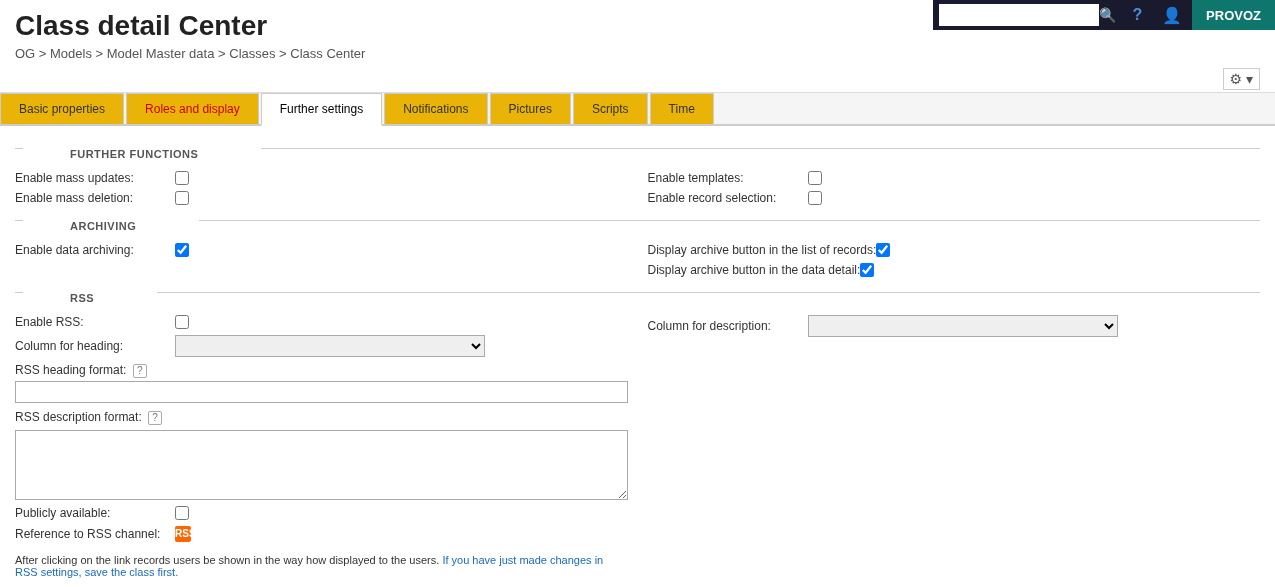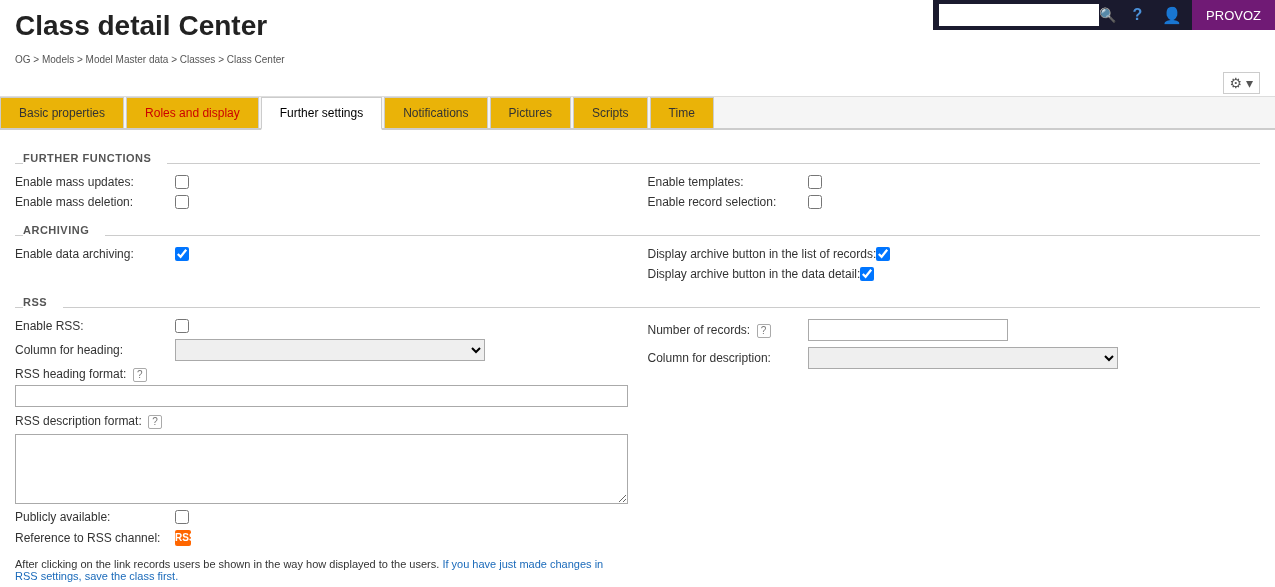--- a/index.html
+++ b/index.html
@@ -1,33 +1,33 @@
 <!DOCTYPE html>
 <html><head>
   <meta charset="utf-8">
   <style>
     * { box-sizing: border-box; margin: 0; padding: 0; }
     body { font-family: Arial, sans-serif; font-size: 12px; color: #333; background: #fff; }
 
     
     .header { display: flex; align-items: flex-start; justify-content: space-between; padding: 10px 15px 5px; }
     .header-title { font-size: 28px; font-weight: bold; color: #222; }
-    .breadcrumb { font-size: 10px; color: #555; margin-top: 12px; }
+    .breadcrumb { font-size: 13px; color: #555; margin-top: 4px; }
     .gear-row { display: flex; justify-content: flex-end; padding: 2px 15px; border-bottom: 1px solid #ddd; }
 
     
     .tabs { display: flex; border-bottom: 2px solid #ccc; padding: 0 0; background: #f5f5f5; }
     .tab { padding: 8px 18px; font-size: 12px; cursor: pointer; border: 1px solid #ccc; border-bottom: none; margin-right: 2px; background: #eab308; color: #333; }
     .tab.active { background: #fff; border-bottom: 2px solid #fff; font-weight: normal; color: #000; margin-bottom: -2px; }
 
     
     .content { padding: 10px 15px; }
 
     
-    .section-header { display: flex; align-items: flex-end; margin: 12px 0 8px; }
+    .section-header { display: flex; align-items: flex-start; margin: 12px 0 8px; gap: 47px; }
     .section-title { font-size: 11px; font-weight: bold; color: #555; letter-spacing: 0.5px; white-space: nowrap; padding-right: 8px; }
     .section-line { flex: 1; height: 1px; background: #ccc; margin-left: 8px; }
 
     
     .form-grid { display: grid; grid-template-columns: 1fr 1fr; gap: 8px 20px; }
     .form-row { display: flex; align-items: center; padding: 3px 0; }
     .form-label { min-width: 160px; color: #333; font-size: 12px; }
     input[type="checkbox"] { width: 14px; height: 14px; cursor: pointer; }
     input[type="text"], select { border: 1px solid #aaa; font-size: 11px; padding: 2px 4px; height: 22px; }
     select { min-width: 120px; }
@@ -57,21 +57,21 @@
       <div class="breadcrumb">OG &gt; Models &gt; Model Master data &gt; Classes &gt; Class Center</div>
     </div>
   </div>
   <div class="top-right-corner">
     <div style="display:flex; align-items:center; background:#1a1a2e; padding: 4px 6px;">
       <input type="text" style="width: 160px; border: none; outline: none; font-size: 12px; padding: 2px 4px;" placeholder="">
       <span style="color:#888; font-size:14px; cursor:pointer;">🔍</span>
     </div>
     <button style="background:#1a1a2e; color:#4a90d9; border:none; padding: 4px 10px; cursor:pointer; font-size:16px; font-weight:bold;">?</button>
     <button style="background:#1a1a2e; color:#ccc; border:none; padding: 4px 10px; cursor:pointer; font-size:16px;">👤</button>
-    <button style="background:#701a75; color:#fff; border:none; padding:6px 14px; font-weight:normal; font-size:13px; cursor:pointer;">PROVOZ</button>
+    <button style="background:#0f766e; color:#fff; border:none; padding:6px 14px; font-weight:bold; font-size:13px; cursor:pointer;">PROVOZ</button>
   </div>
 </div>
 
 <div class="gear-row">
   <button style="background:none; border:1px solid #ccc; cursor:pointer; font-size:14px; padding:2px 6px; color:#555;">
     <span>⚙</span>
     <span>▾</span>
   </button>
 </div>
 
@@ -182,23 +182,19 @@
       </div>
       <div class="form-row">
         <p class="info-text">
           <span style="color:#333;">After clicking on the link records users be shown in the way how displayed to the users. </span><span class="blue">If you have just made changes in RSS settings, save the class first.</span>
         </p>
       </div>
     </div>
 
     <div>
       <div class="form-row">
-        <span class="form-label">Number of records: <span class="help-icon">?</span></span>
-        <input type="text" style="width: 200px; border: 1px solid rgb(170, 170, 170); font-size: 11px; padding: 2px 4px; height: 22px;">
-      </div>
-      <div class="form-row">
         <span class="form-label">Column for description:</span>
         <select style="width:310px;"></select>
       </div>
     </div>
   </div>
 
 </div>
 
 </body></html>

